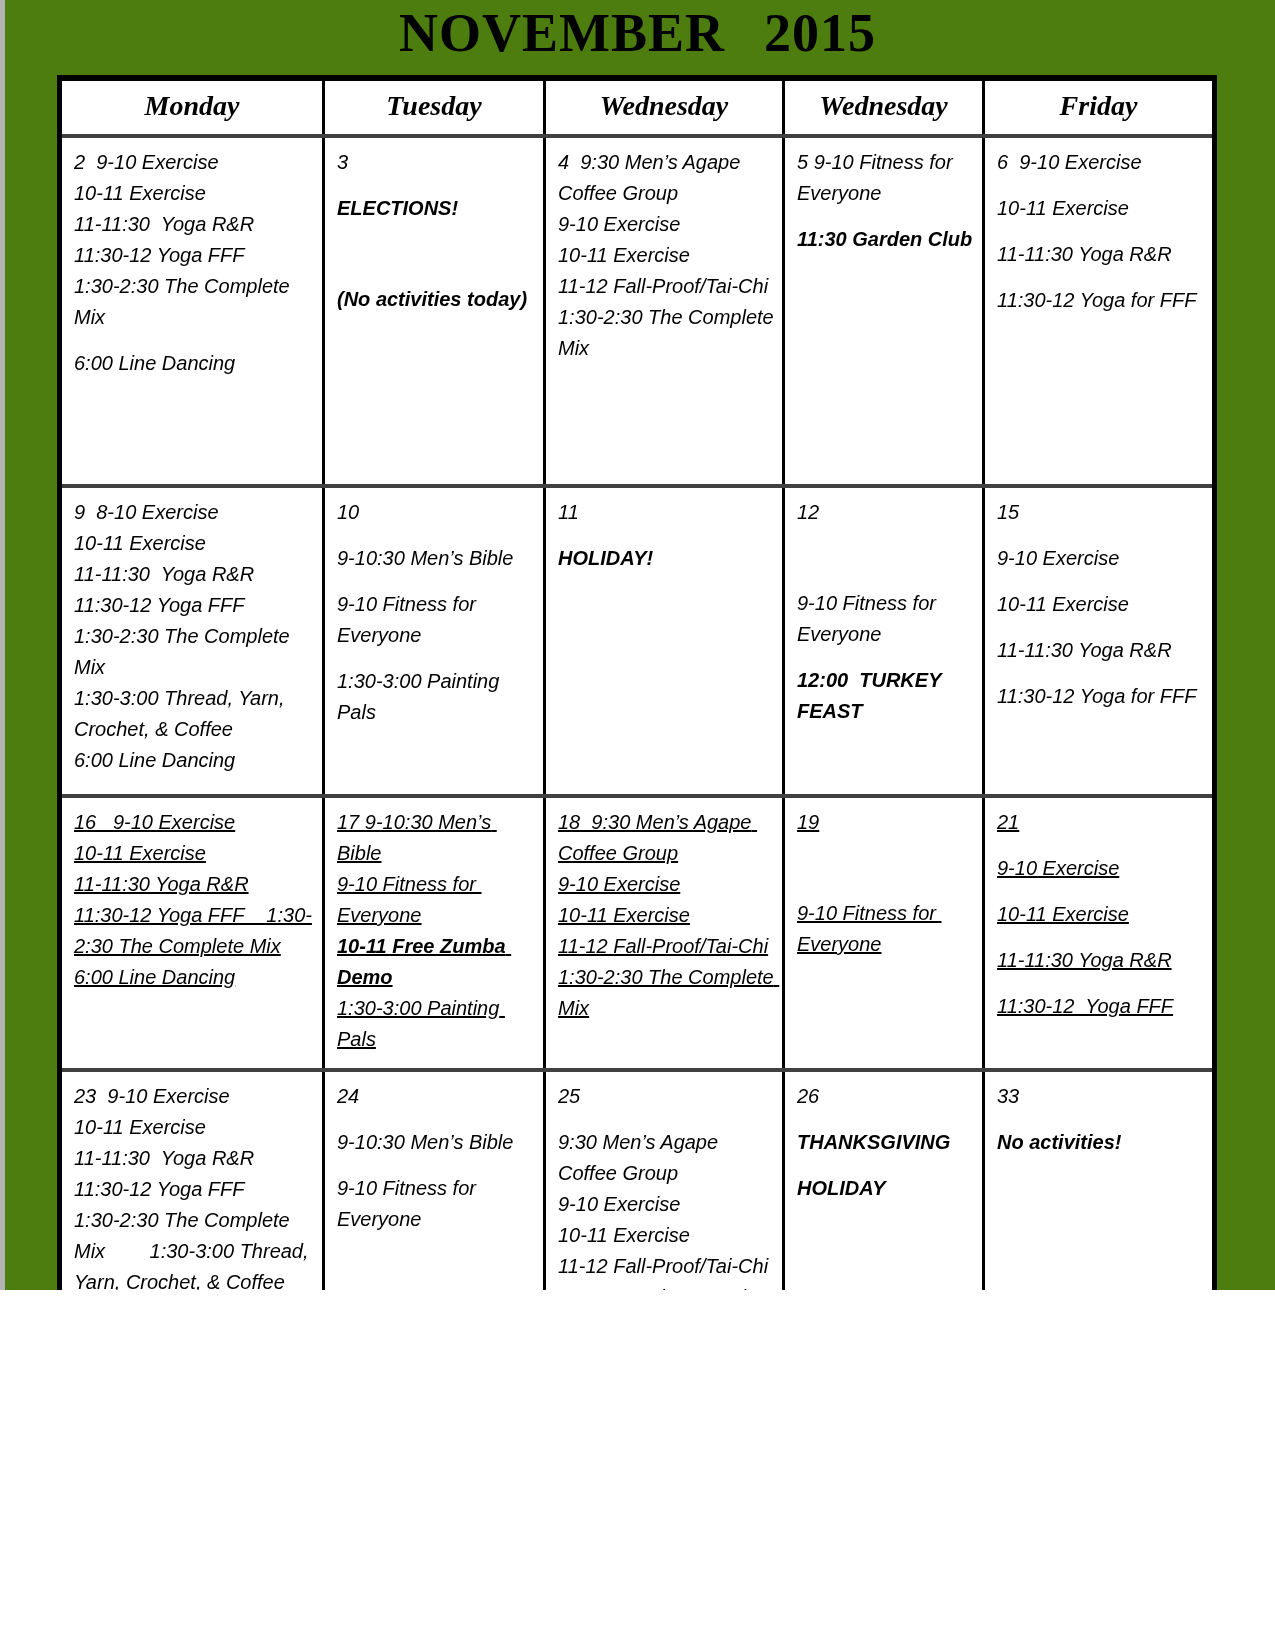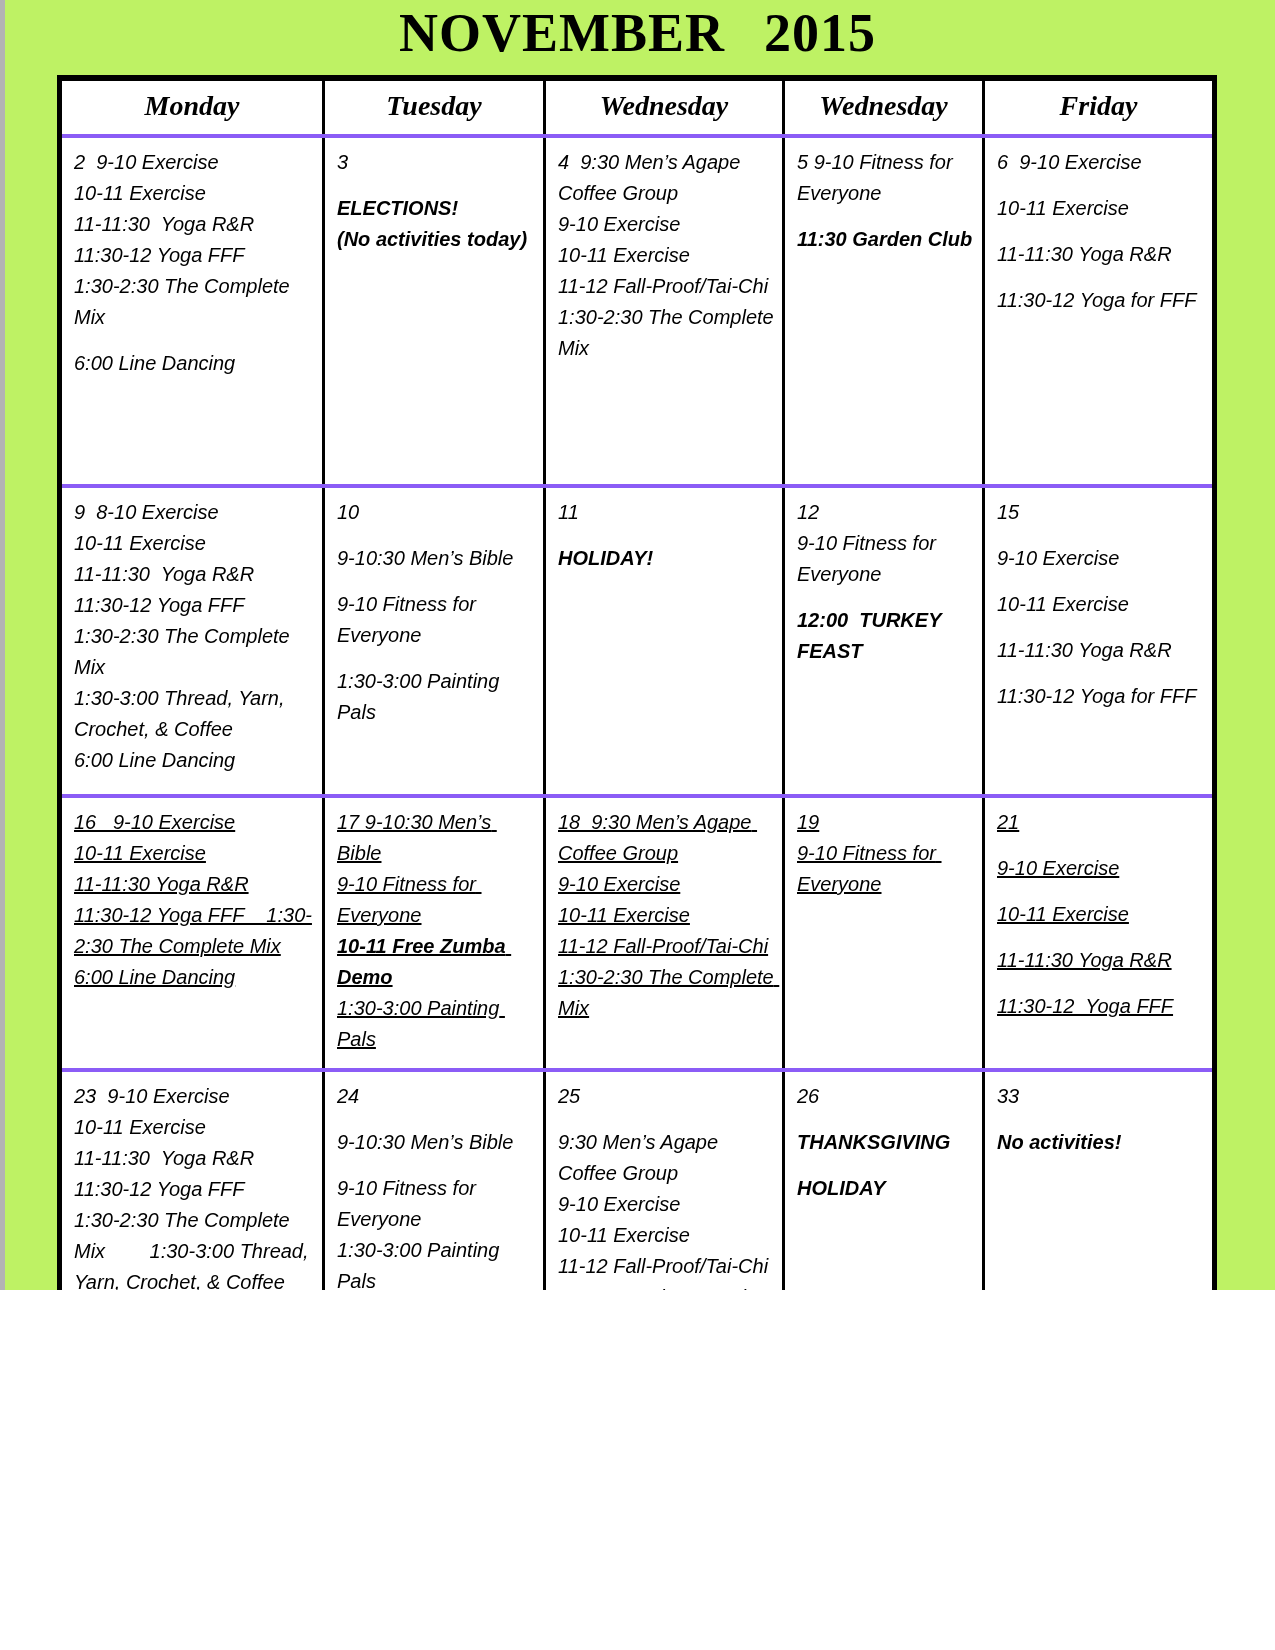--- a/index.html
+++ b/index.html
@@ -4,21 +4,21 @@
 <style>
   html, body {
     margin: 0;
     padding: 0;
     background: #ffffff;
   }
   .page {
     position: relative;
     width: 1275px;
     height: 1290px;
-    background: #bef264;
+    background: #4d7c0f;
     overflow: hidden;
     font-family: "Liberation Sans", sans-serif;
   }
   .edge-strip {
     position: absolute;
     left: 0;
     top: 0;
     width: 5px;
     height: 1650px;
     background: #b3b3b3;
@@ -49,21 +49,21 @@
     border-top: 6px solid #000;
   }
   col.c-mon { width: 264px; }
   col.c-tue { width: 221px; }
   col.c-wed { width: 239px; }
   col.c-thu { width: 200px; }
   col.c-fri { width: 231px; }
   th, td {
     border: 3px solid #000;
   }
-  tr { border-bottom: 4px solid #8b5cf6; }
+  tr { border-bottom: 4px solid #404040; }
   th {
     height: 49px;
     vertical-align: middle;
     text-align: center;
     font-family: "Liberation Serif", serif;
     font-style: italic;
     font-weight: bold;
     font-size: 28px;
     color: #000;
     padding: 0 0 4px 0;
@@ -81,21 +81,21 @@
     font-family: "Liberation Sans", sans-serif;
     font-style: italic;
     font-size: 20px;
     line-height: 31px;
     color: #000;
     white-space: pre-wrap;
     margin: 0;
   }
   .line.bold { font-weight: bold; }
   .line.gap-small { margin-top: 15px; }
-  .line.gap-large { }
+  .line.gap-large { margin-top: 60px; }
 </style>
 </head>
 <body>
 
 <div class="page">
   <div class="edge-strip"></div>
   <h1 class="title">NOVEMBER 2015</h1>
   <table class="calendar">
     <colgroup>
       <col class="c-mon">

